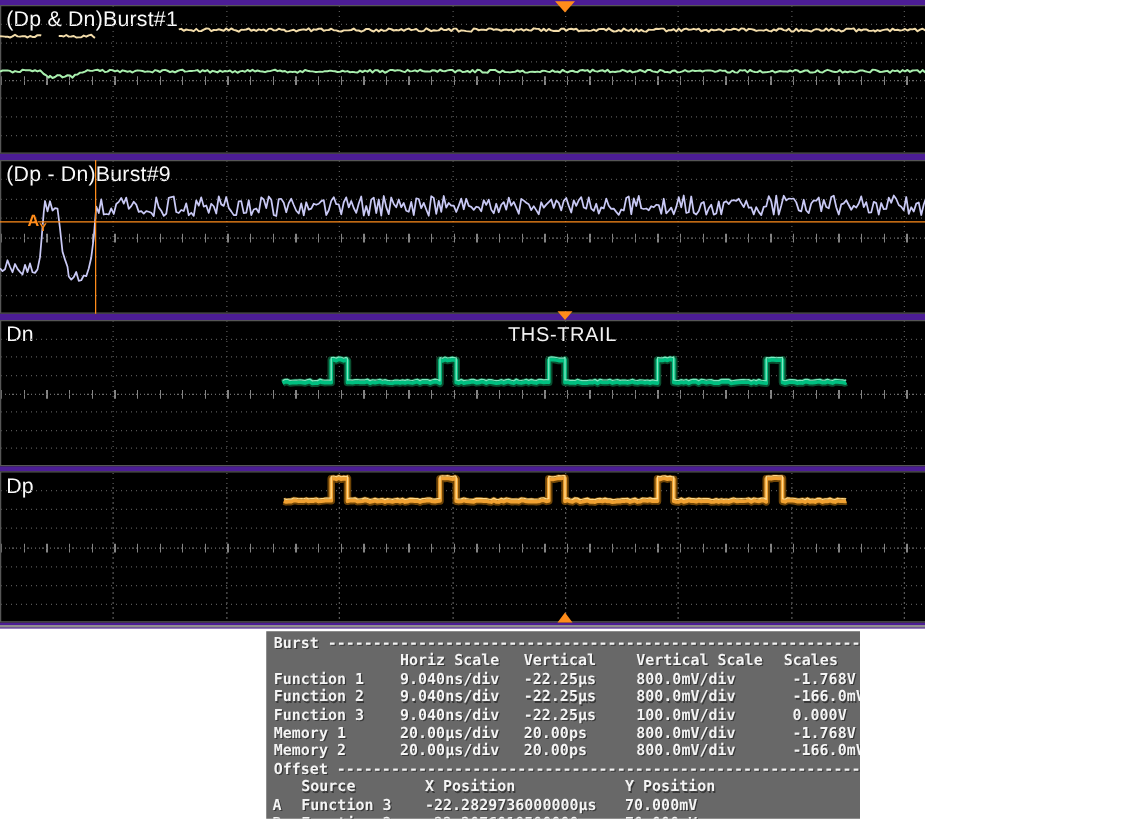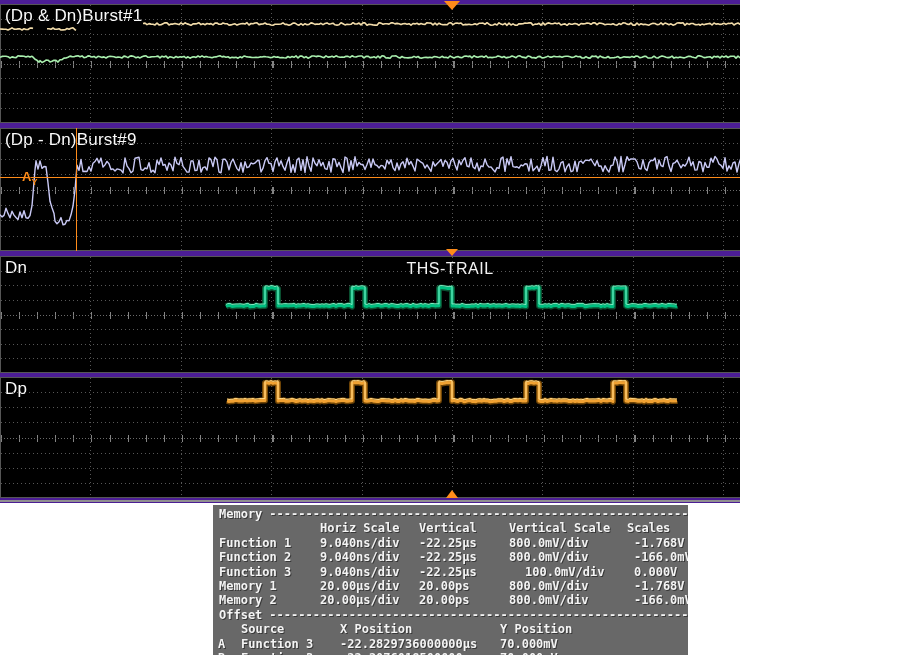--- a/index.html
+++ b/index.html
@@ -141,21 +141,21 @@
     <div class="tri" id="tri-0" style="left: 444px; top: 1px; border-left: 8px solid transparent; border-right: 8px solid transparent; border-top: 9px solid rgb(255, 140, 26);"></div>
     <div class="tri" id="tri-1" style="left: 446px; top: 249px; border-left: 6px solid transparent; border-right: 6px solid transparent; border-top: 7px solid rgb(255, 140, 26);"></div>
     <div class="tri" id="tri-2" style="left: 446px; top: 490px; border-left: 6px solid transparent; border-right: 6px solid transparent; border-bottom: 8px solid rgb(255, 140, 26);"></div>
 
     <div class="frame-bottom"></div>
   </div>
 
   <div class="bottom-strip">
     <div class="info-panel">
       <div class="irow">
-        <span class="icell" style="left:6px;"><span>Memory</span><span class="dashes">--------------------------------------------------------------------------------</span></span>
+        <span class="icell" style="left:6px;"><span>Burst</span><span class="dashes">--------------------------------------------------------------------------------</span></span>
       </div>
       <div class="irow" id="scales-header">
           <span class="icell" style="left: 107px;">Horiz Scale</span>
           <span class="icell" style="left: 206px;">Vertical</span>
           <span class="icell" style="left: 296px;">Vertical Scale</span>
           <span class="icell" style="left: 414px;">Scales</span>
         </div>
       <div id="scales-rows">
           <div class="irow">
             <span class="icell" style="left: 6px;">Function 1</span>
@@ -168,21 +168,21 @@
             <span class="icell" style="left: 6px;">Function 2</span>
             <span class="icell" style="left: 107px;">9.040ns/div</span>
             <span class="icell" style="left: 206px;">-22.25µs</span>
             <span class="icell" style="left: 296px;">800.0mV/div</span>
             <span class="icell" style="left: 421px;">-166.0mV</span>
           </div>
           <div class="irow">
             <span class="icell" style="left: 6px;">Function 3</span>
             <span class="icell" style="left: 107px;">9.040ns/div</span>
             <span class="icell" style="left: 206px;">-22.25µs</span>
-            <span class="icell" style="left: 312px;">100.0mV/div</span>
+            <span class="icell" style="left: 296px;">100.0mV/div</span>
             <span class="icell" style="left: 421px;">0.000V</span>
           </div>
           <div class="irow">
             <span class="icell" style="left: 6px;">Memory 1</span>
             <span class="icell" style="left: 107px;">20.00µs/div</span>
             <span class="icell" style="left: 206px;">20.00ps</span>
             <span class="icell" style="left: 296px;">800.0mV/div</span>
             <span class="icell" style="left: 421px;">-1.768V</span>
           </div>
           <div class="irow">

